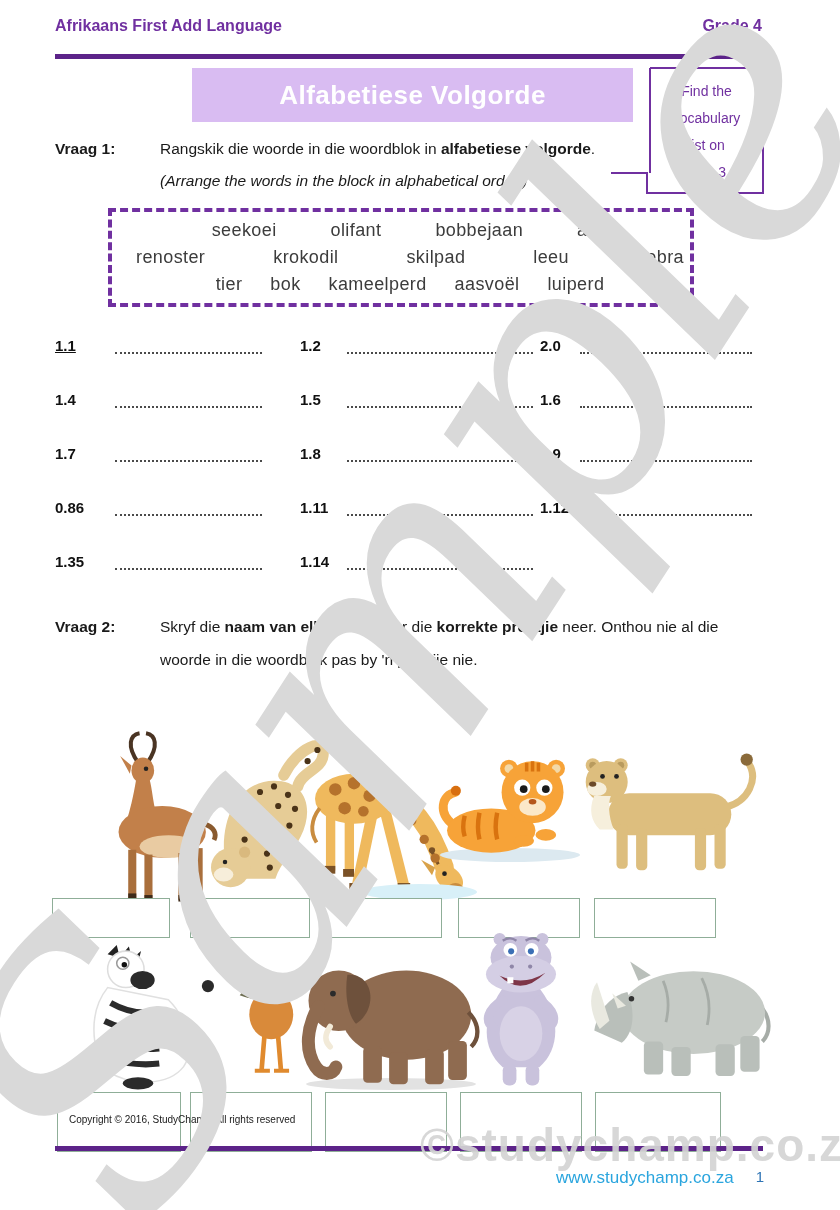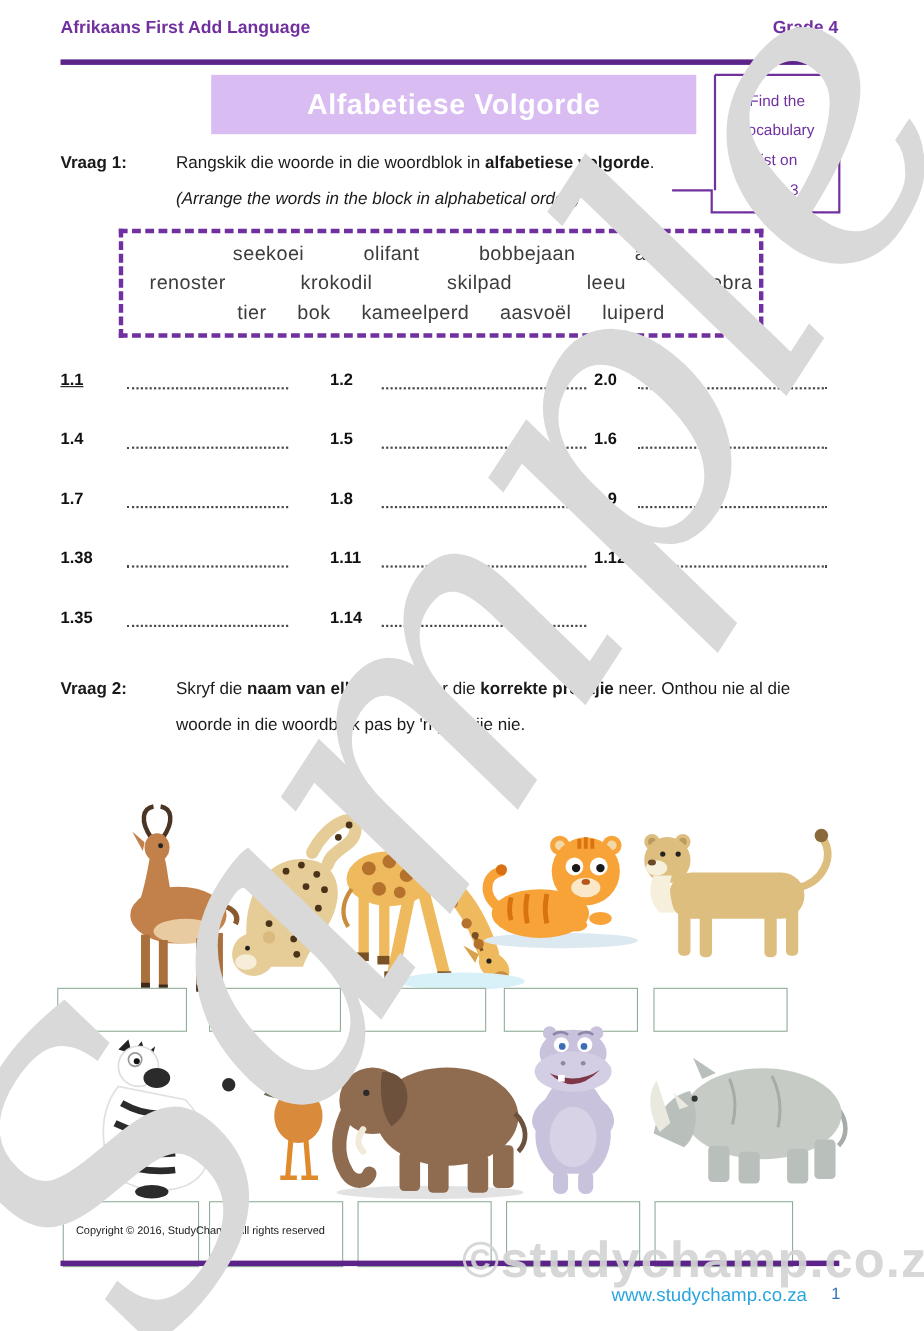--- a/index.html
+++ b/index.html
@@ -115,21 +115,21 @@
       <div class="ans-num" style="left: 300px; top: 391px;">1.5</div>
       <div class="ans-dots" style="left: 347px; top: 404px; width: 186px;"></div>
       <div class="ans-num" style="left: 540px; top: 391px;">1.6</div>
       <div class="ans-dots" style="left: 580px; top: 404px; width: 172px;"></div>
       <div class="ans-num" style="left: 55px; top: 445px;">1.7</div>
       <div class="ans-dots" style="left: 115px; top: 458px; width: 147px;"></div>
       <div class="ans-num" style="left: 300px; top: 445px;">1.8</div>
       <div class="ans-dots" style="left: 347px; top: 458px; width: 186px;"></div>
       <div class="ans-num" style="left: 540px; top: 445px;">1.9</div>
       <div class="ans-dots" style="left: 580px; top: 458px; width: 172px;"></div>
-      <div class="ans-num" style="left: 55px; top: 499px;">1.38</div>
+      <div class="ans-num" style="left: 55px; top: 499px;">0.86</div>
       <div class="ans-dots" style="left: 115px; top: 512px; width: 147px;"></div>
       <div class="ans-num" style="left: 300px; top: 499px;">1.11</div>
       <div class="ans-dots" style="left: 347px; top: 512px; width: 186px;"></div>
       <div class="ans-num" style="left: 540px; top: 499px;">1.12</div>
       <div class="ans-dots" style="left: 580px; top: 512px; width: 172px;"></div>
       <div class="ans-num" style="left: 55px; top: 553px;">1.35</div>
       <div class="ans-dots" style="left: 115px; top: 566px; width: 147px;"></div>
       <div class="ans-num" style="left: 300px; top: 553px; text-align: center;">1.14</div>
       <div class="ans-dots" style="left: 347px; top: 566px; width: 186px;"></div>
     </div>

